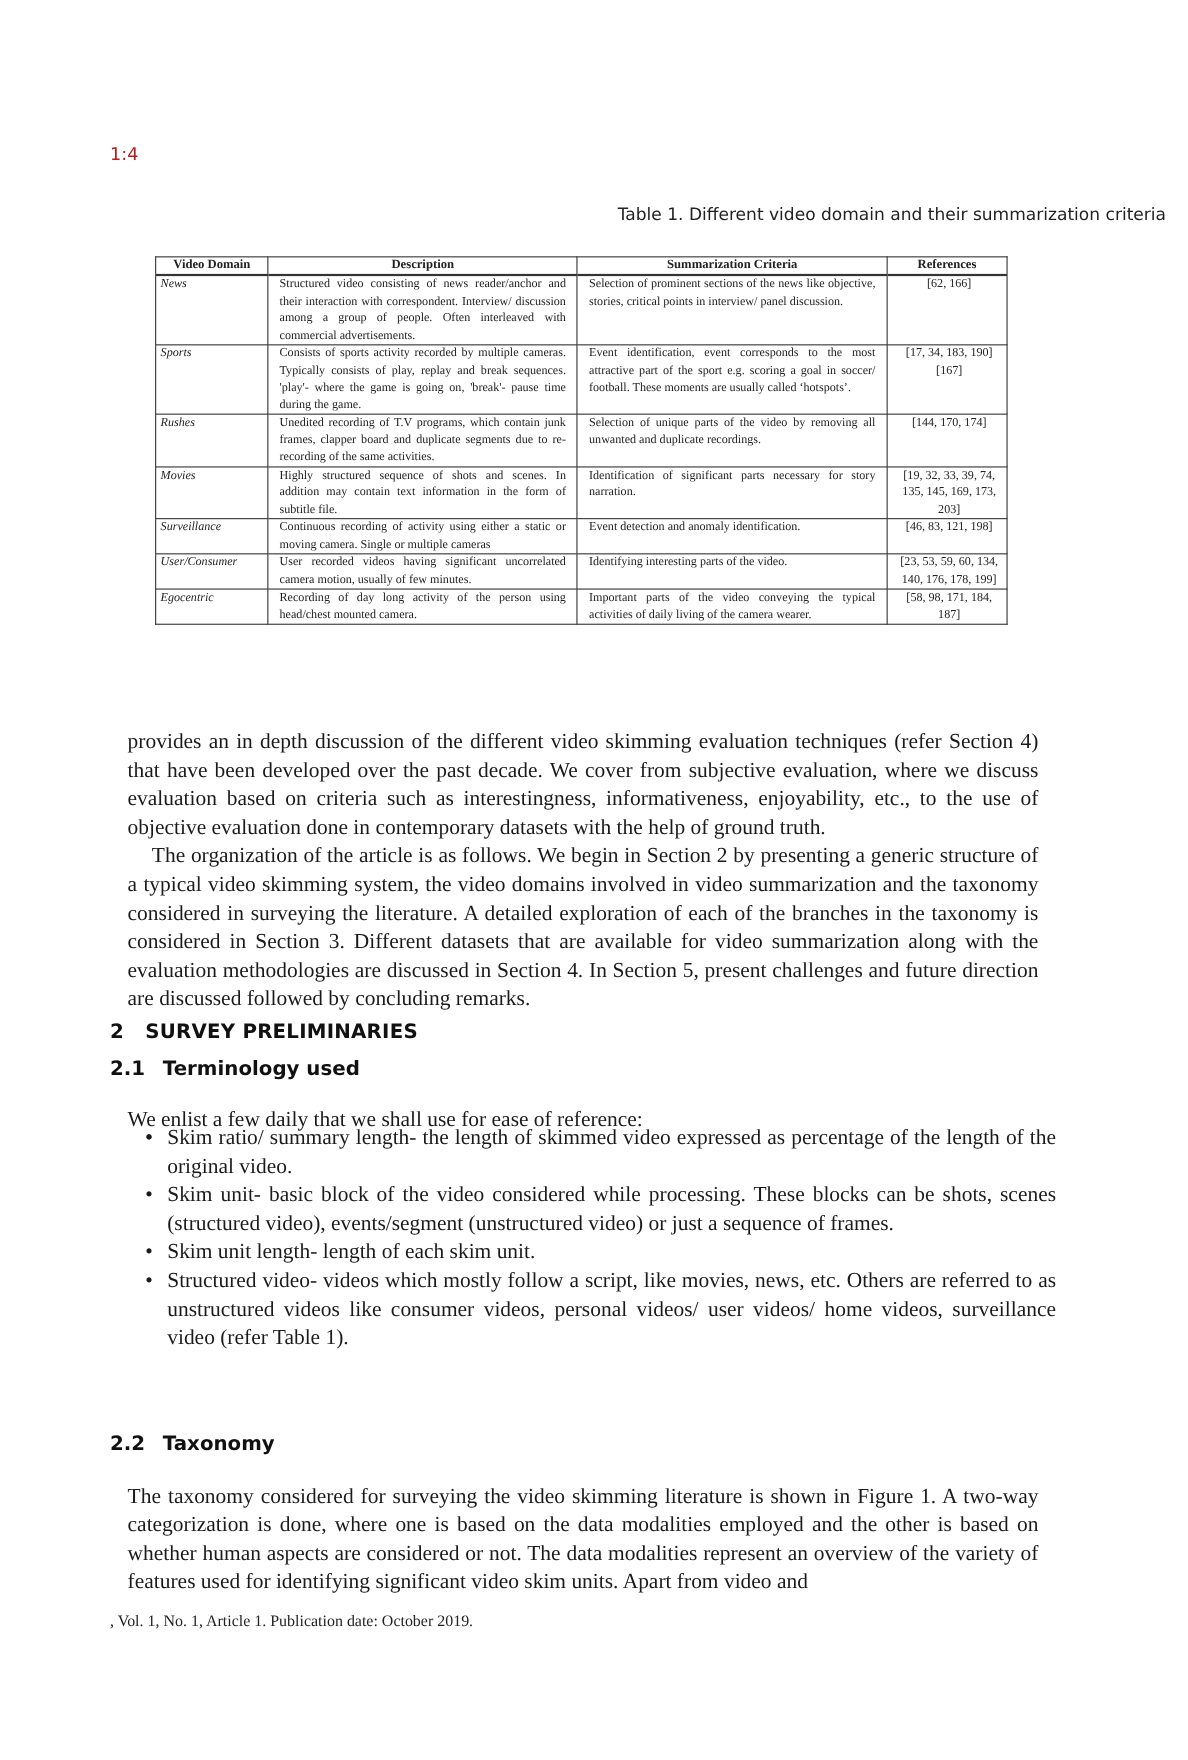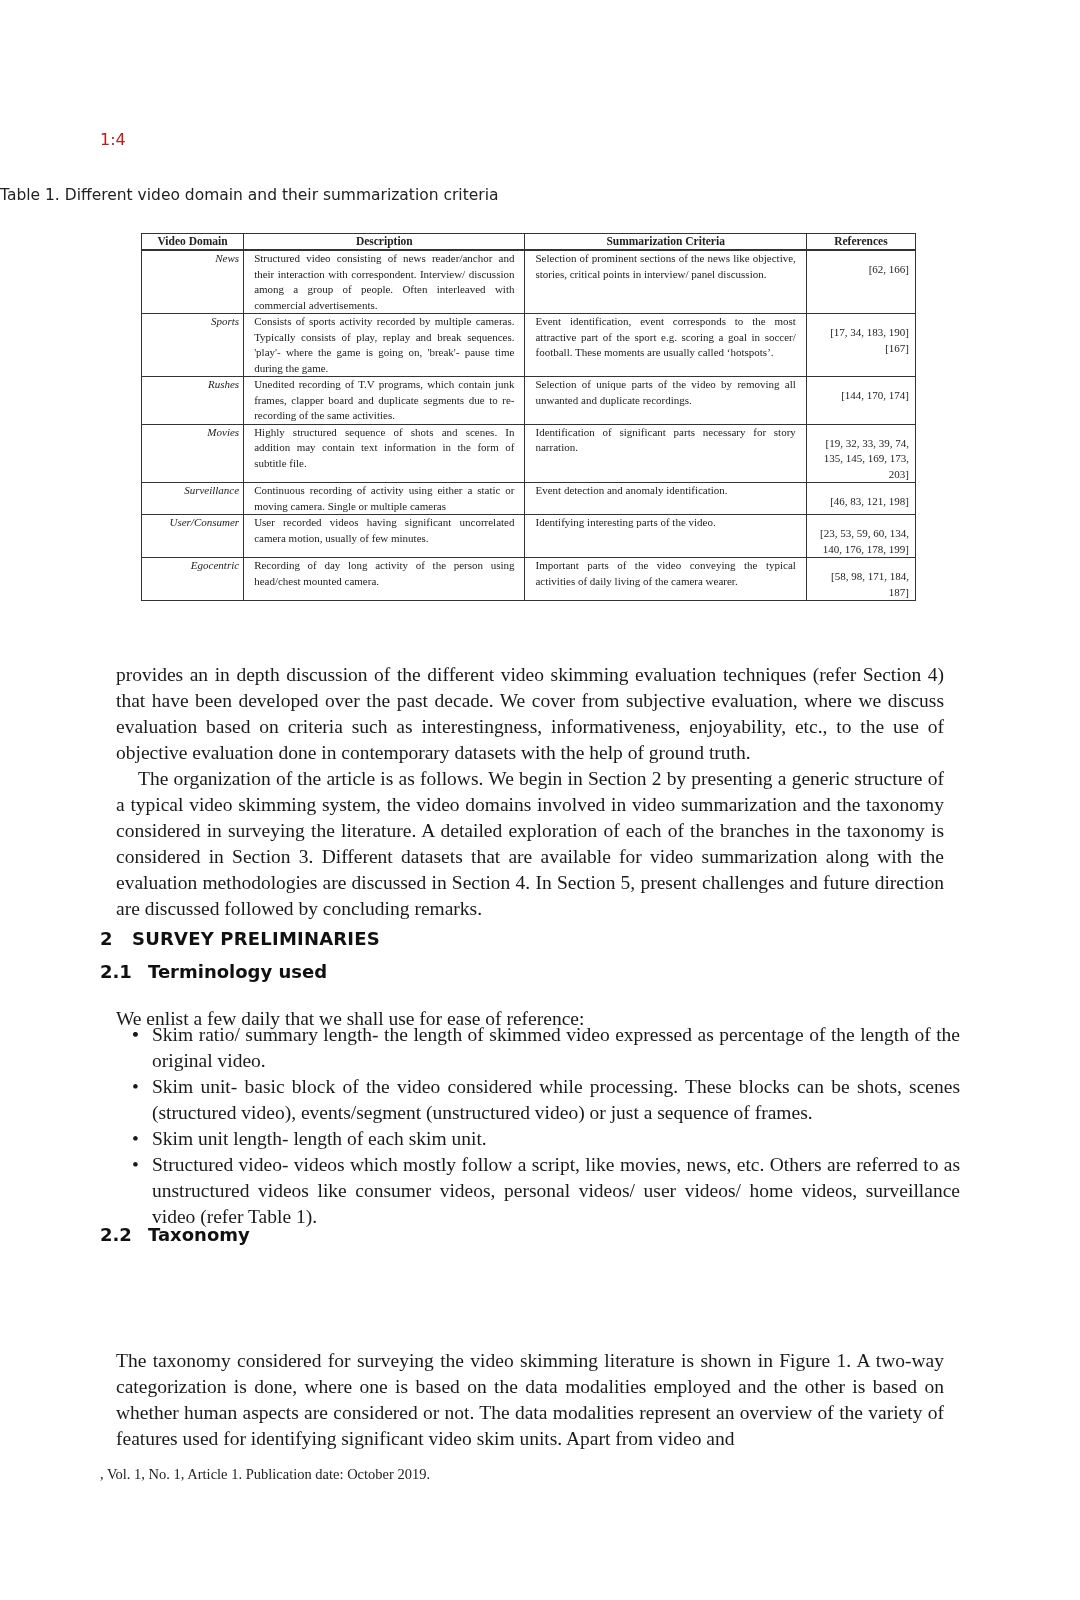--- a/index.html
+++ b/index.html
@@ -1,39 +1,39 @@
 <!DOCTYPE html>
 <html><head>
 <meta charset="utf-8">
 <style>
   html, body { margin: 0; padding: 0; background: #ffffff; }
   body { width: 1080px; height: 1600px; position: relative; overflow: hidden; color: #1a1a1a; font-family: "Liberation Serif", serif; }
   .header { position: absolute; top: 130px; left: 100px; width: 860px; height: 24px; font-family: "DejaVu Sans", sans-serif; font-size: 16px; color: #b91c1c; }
   .header .pnum { position: absolute; left: 0; top: 0; }
   .header .authors { position: absolute; right: 0; top: 0; }
-  .caption { position: absolute; top: 186px; left: 0; width: 1060px; text-align: left; font-family: "DejaVu Sans", sans-serif; font-size: 15.5px; color: #222; }
+  .caption { position: absolute; top: 186px; left: 0; width: 1060px; text-align: right; font-family: "DejaVu Sans", sans-serif; font-size: 15.5px; color: #222; }
   table.t1 { position: absolute; top: 233px; left: 141px; width: 775px; border-collapse: collapse; font-family: "Liberation Serif", serif; font-size: 11px; line-height: 15.5px; color: #222; }
   table.t1 th { font-weight: bold; font-size: 11.5px; border: 1.2px solid #333; border-bottom: 2px solid #333; padding: 0 4px; line-height: 15px; text-align: center; }
   table.t1 td { border: 1.2px solid #333; border-top: 1.5px solid #333; vertical-align: top; padding: 0 10px 0 10px; text-align: justify; }
-  table.t1 td.dom { font-style: italic; text-align: right; padding: 0 4px; width: 93px; }
+  table.t1 td.dom { font-style: italic; text-align: left; padding: 0 4px; width: 93px; }
   table.t1 td.desc { width: 260px; }
   table.t1 td.crit { width: 260px; }
-  table.t1 td.refs { width: 92px; padding: 11px 6px 0 10px; text-align: right; }
+  table.t1 td.refs { width: 92px; padding: 0 6px 0 10px; text-align: center; }
   table.t1 { border: 1.8px solid #333; }
   .body { position: absolute; left: 100px; width: 860px; font-size: 19.5px; line-height: 26px; text-align: justify; }
   .body p { margin: 16px; }
   .p1 { top: 646px; }
   .p2 { top: 750px; }
   .p2 p { text-indent: 22px; }
   .sec { position: absolute; left: 100px; font-family: "DejaVu Sans", sans-serif; font-weight: bold; font-size: 18px; color: #111; }
   .sec .num { display: inline-block; width: 32px; }
   .sec21 .num { width: 48px; }
   .s2 { top: 928px; letter-spacing: 0.2px; }
   .s21 { top: 961px; }
-  .s22 { top: 1224px; }
+  .s22 { top: 1302px; }
   .intro { top: 990px; }
   ul.terms { position: absolute; top: 1022px; left: 130px; width: 830px; margin: 0; padding: 0; list-style: none; font-size: 19.5px; line-height: 26px; text-align: justify; }
   ul.terms li { position: relative; padding-left: 22px; }
   ul.terms li .bullet { position: absolute; left: 2px; top: 0; }
   .p3 { top: 1332px; }
   .footer { position: absolute; top: 1466px; left: 100px; font-size: 14.5px; color: #222; }
 </style>
 </head>
 <body>
 

